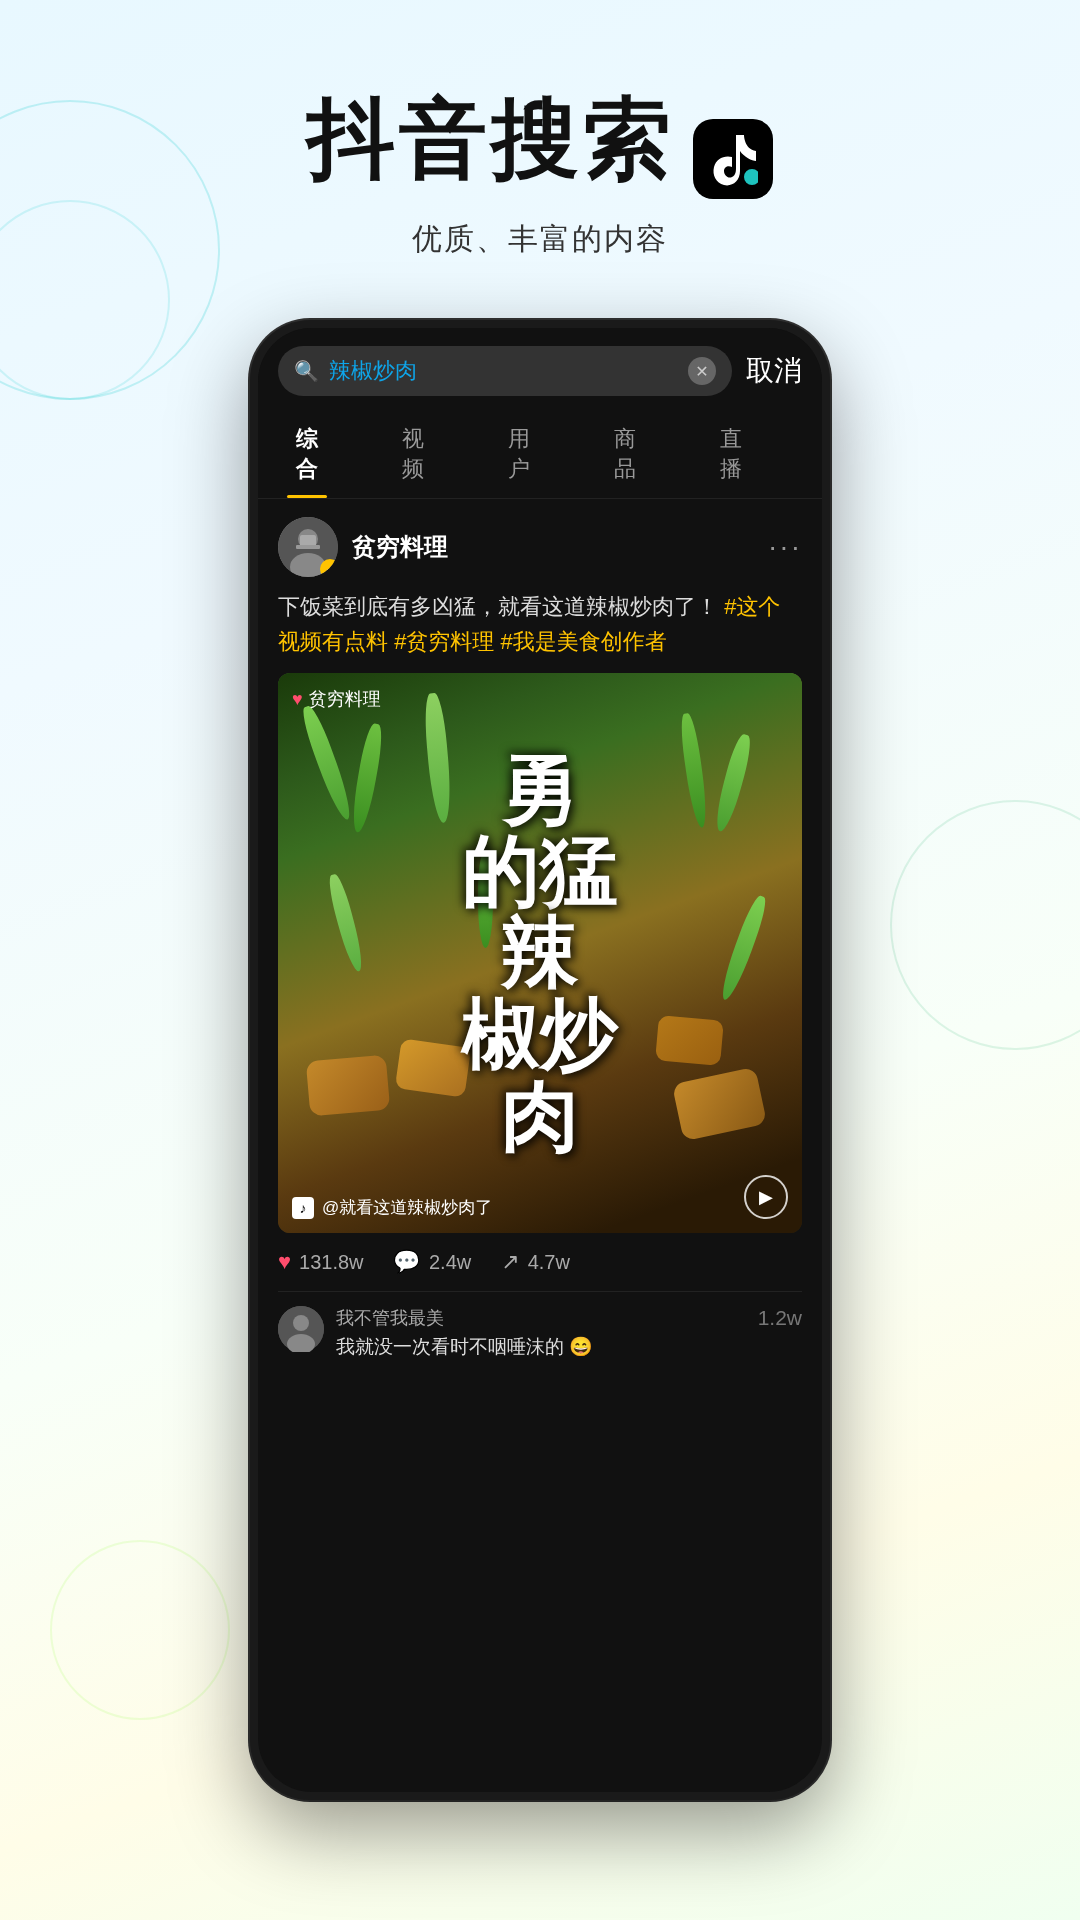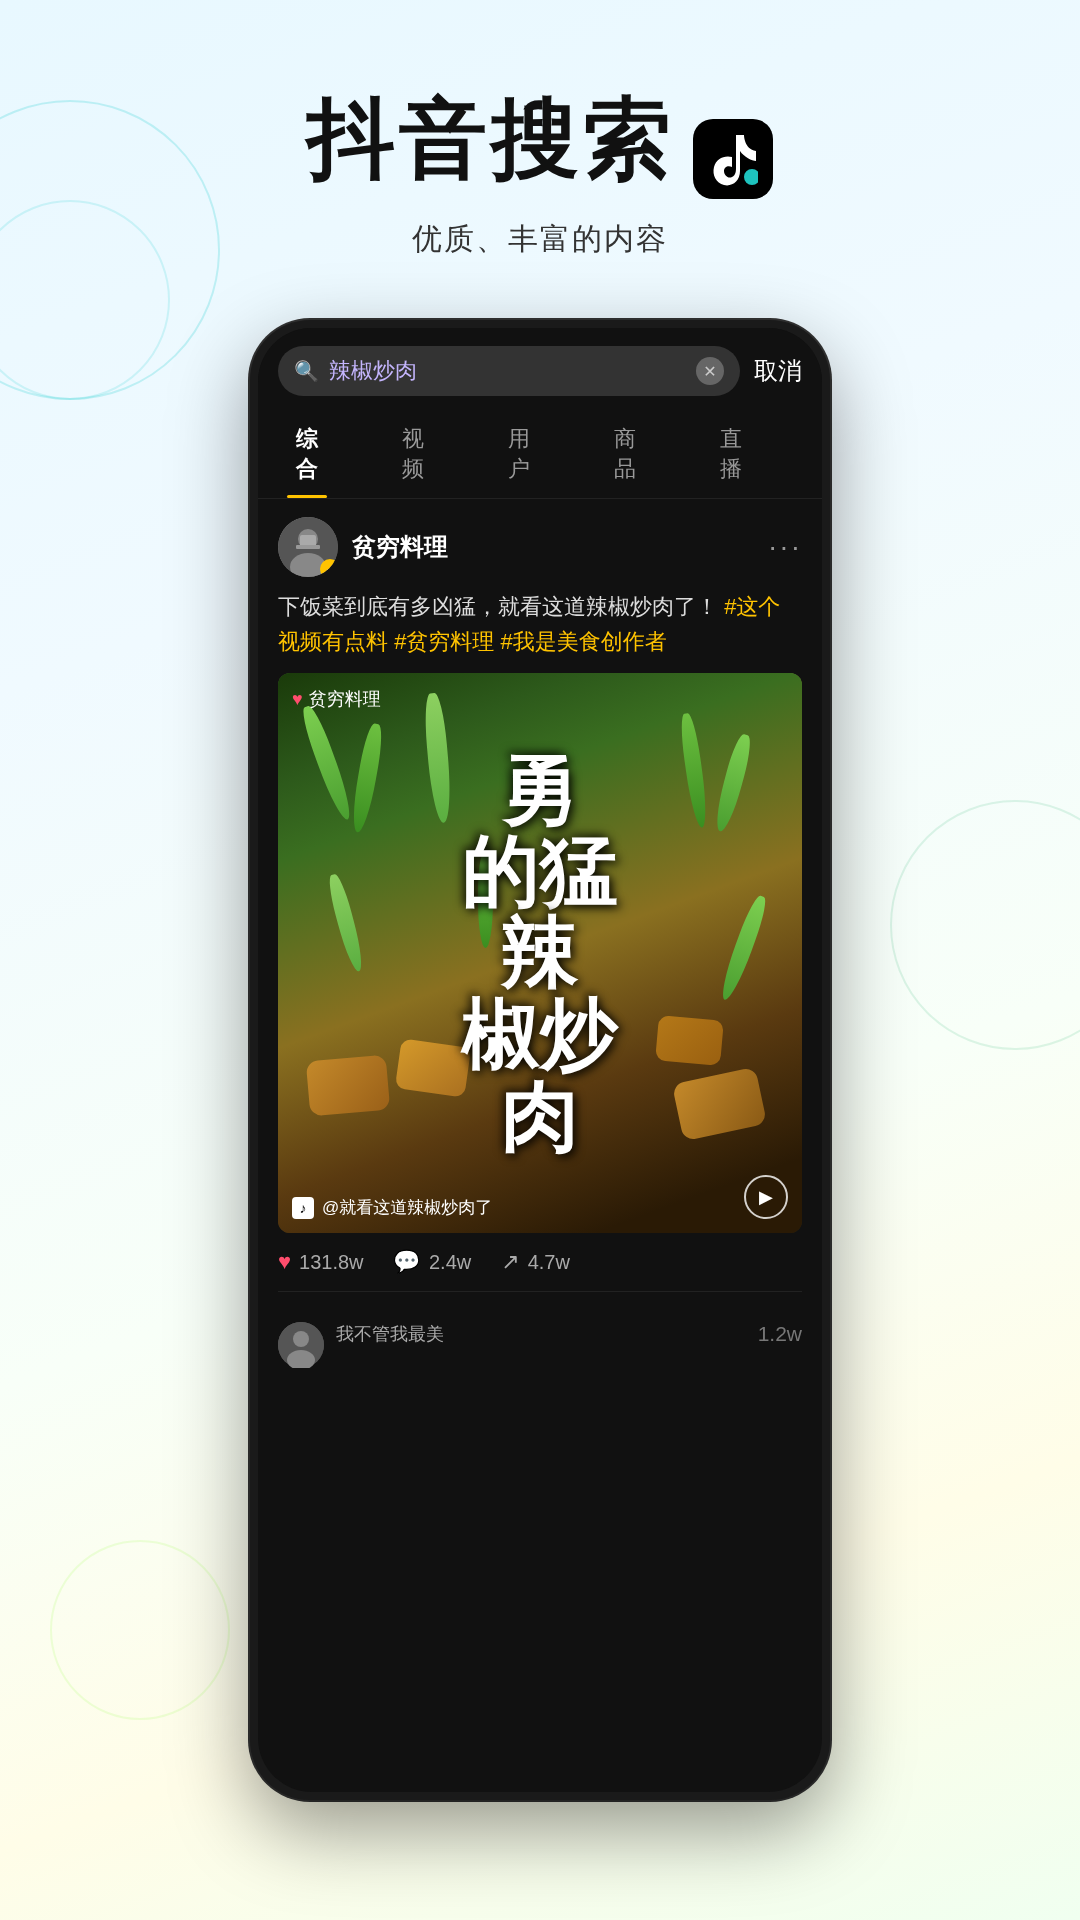--- a/index.html
+++ b/index.html
@@ -127,39 +127,39 @@
       padding: 10px 16px;
       gap: 10px;
     }
 
     .search-icon {
       color: #aaa;
       font-size: 20px;
     }
 
     .search-text {
-      color: #c4b5fd;
+      color: #0ea5e9;
       font-size: 22px;
       flex: 1;
     }
 
     .search-clear {
       width: 28px; height: 28px;
       background: #666;
       border-radius: 50%;
       display: flex;
       align-items: center;
       justify-content: center;
       color: #ccc;
       font-size: 16px;
     }
 
     .cancel-btn {
       color: #fff;
-      font-size: 24px;
+      font-size: 28px;
       white-space: nowrap;
     }
 
     
     .tabs-row {
       display: flex;
       padding: 0 20px;
       border-bottom: 1px solid #222;
       flex-shrink: 0;
       gap: 48px;
@@ -352,21 +352,21 @@
       font-size: 20px;
     }
 
     .stat-icon {
       font-size: 22px;
     }
 
     
     .comment-preview {
       border-top: 1px solid #222;
-      padding: 30px 0;
+      padding: 14px 0;
       display: flex;
       gap: 12px;
       align-items: flex-start;
     }
 
     .comment-avatar {
       width: 46px; height: 46px;
       border-radius: 50%;
       background: linear-gradient(135deg, #666, #444);
       flex-shrink: 0;
@@ -521,20 +521,21 @@
           <div class="comment-preview">
             <div class="comment-avatar">
               <svg width="46" height="46" viewBox="0 0 46 46">
                 <circle cx="23" cy="23" r="23" fill="#555"></circle>
                 <circle cx="23" cy="17" r="8" fill="#888"></circle>
                 <ellipse cx="23" cy="38" rx="14" ry="10" fill="#888"></ellipse>
               </svg>
             </div>
             <div class="comment-content">
               <div class="comment-name">我不管我最美</div>
+              <div class="comment-text">我就没一次看时不咽唾沫的 😄</div>
             </div>
             <div class="comment-count">1.2w</div>
           </div>
 
         </div>
       </div>
     </div>
   </div>
 </div>
 

